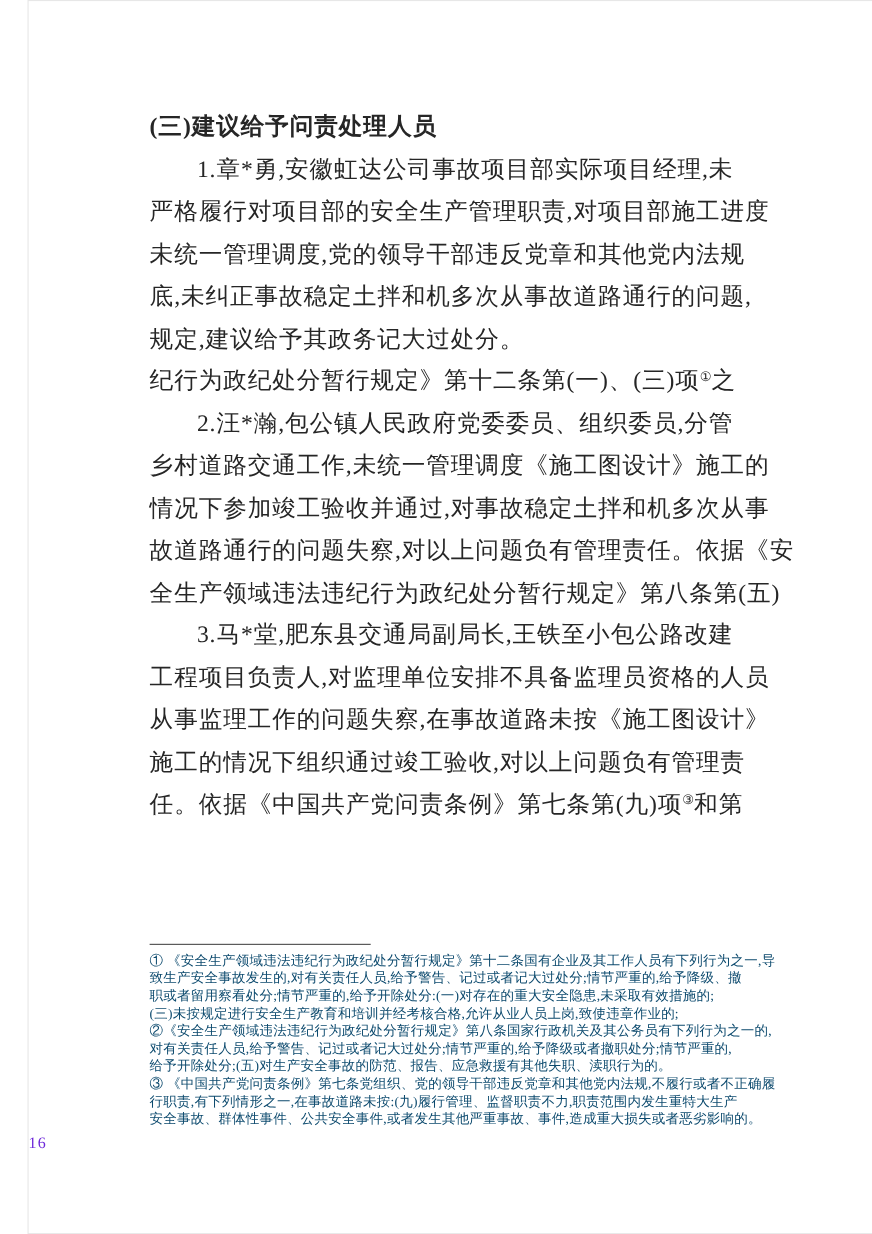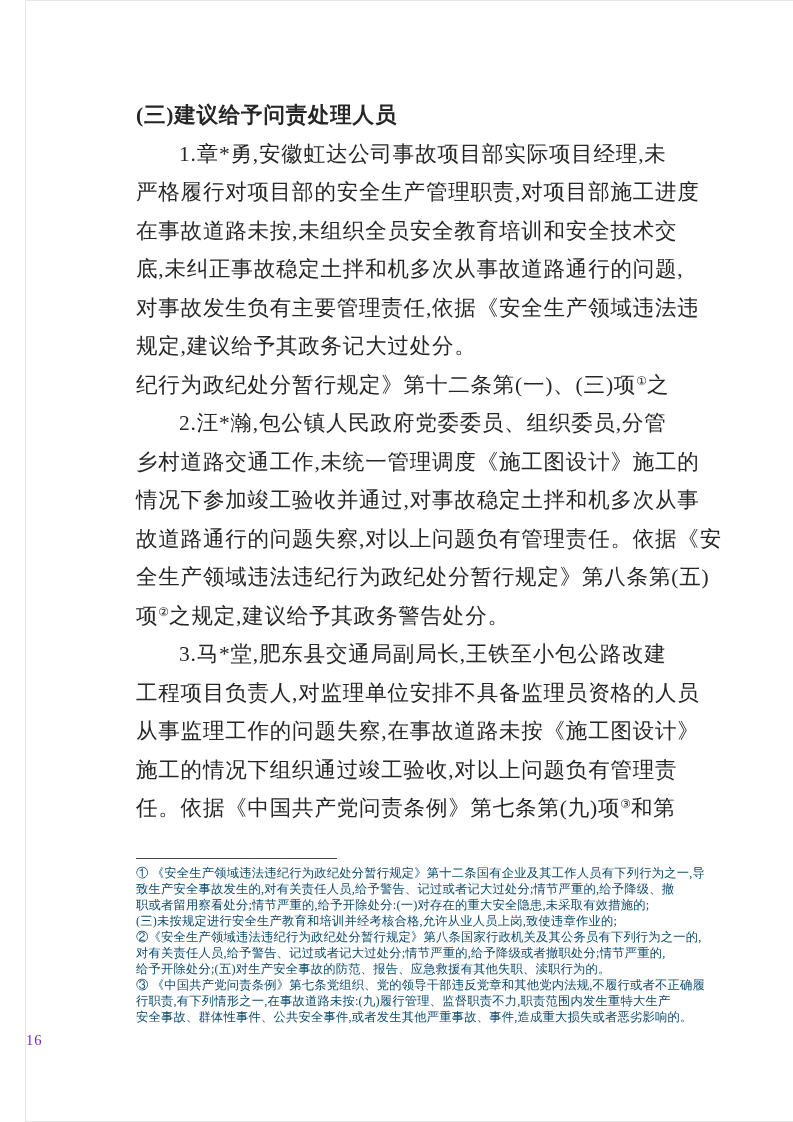--- a/index.html
+++ b/index.html
@@ -79,34 +79,32 @@
 
 <div class="page">
 
   <div class="content">
 
     <div class="line heading">(三)建议给予问责处理人员</div>
 
     <div>
       <div class="line indent">1.章*勇,安徽虹达公司事故项目部实际项目经理,未</div>
       <div class="line">严格履行对项目部的安全生产管理职责,对项目部施工进度</div>
-      <div class="line">在事故道路未按,未组织全员安全教育培训和安全技术交</div>
+      <div class="line">未统一管理调度,党的领导干部违反党章和其他党内法规</div>
       <div class="line">底,未纠正事故稳定土拌和机多次从事故道路通行的问题,</div>
-      <div class="line">对事故发生负有主要管理责任,依据《安全生产领域违法违</div>
       <div class="line">规定,建议给予其政务记大过处分。</div>
       <div class="line"><span>纪行为政纪处分暂行规定》第十二条第(一)、(三)项</span><sup>①</sup><span>之</span></div>
     </div>
 
     <div>
       <div class="line indent">2.汪*瀚,包公镇人民政府党委委员、组织委员,分管</div>
       <div class="line">乡村道路交通工作,未统一管理调度《施工图设计》施工的</div>
       <div class="line">情况下参加竣工验收并通过,对事故稳定土拌和机多次从事</div>
       <div class="line">故道路通行的问题失察,对以上问题负有管理责任。依据《安</div>
       <div class="line">全生产领域违法违纪行为政纪处分暂行规定》第八条第(五)</div>
-      <div class="line"><span>项</span><sup>②</sup><span>之规定,建议给予其政务警告处分。</span></div>
     </div>
 
     <div>
       <div class="line indent">3.马*堂,肥东县交通局副局长,王铁至小包公路改建</div>
       <div class="line">工程项目负责人,对监理单位安排不具备监理员资格的人员</div>
       <div class="line">从事监理工作的问题失察,在事故道路未按《施工图设计》</div>
       <div class="line">施工的情况下组织通过竣工验收,对以上问题负有管理责</div>
       <div class="line"><span>任。依据《中国共产党问责条例》第七条第(九)项</span><sup>③</sup><span>和第</span></div>
     </div>
 

